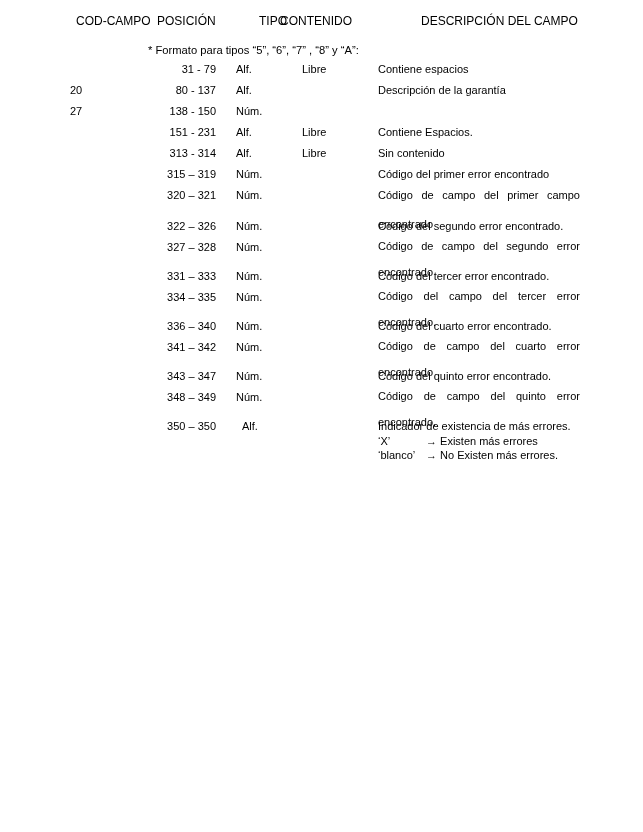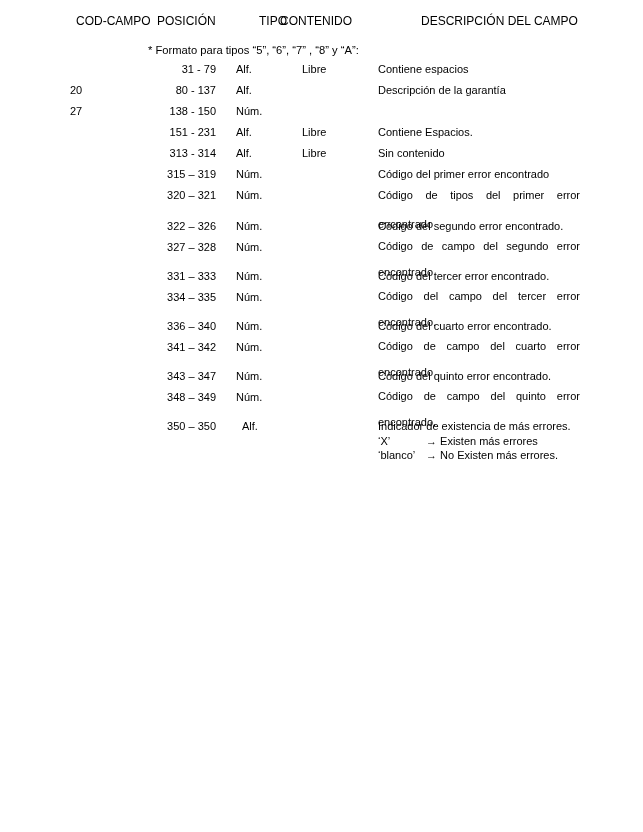--- a/index.html
+++ b/index.html
@@ -179,21 +179,21 @@
       <span class="cell c-cont"></span>
       <span class="c-desc nowrap-line">Código del primer  error encontrado</span>
     </div>
 
     <div class="row" style="height:31px">
       <span class="cell c-cod"></span>
       <span class="cell c-pos">320 – 321</span>
       <span class="cell c-tipo">Núm.</span>
       <span class="cell c-cont"></span>
       <span class="c-desc">
-        <span class="just">Código de tipos del primer error</span>
+        <span class="just">Código de campo del primer campo</span>
         <span class="ln">encontrado</span>
       </span>
     </div>
 
     <div class="row" style="height:21px">
       <span class="cell c-cod"></span>
       <span class="cell c-pos">322 – 326</span>
       <span class="cell c-tipo">Núm.</span>
       <span class="cell c-cont"></span>
       <span class="c-desc nowrap-line">Código del segundo error encontrado.</span>

